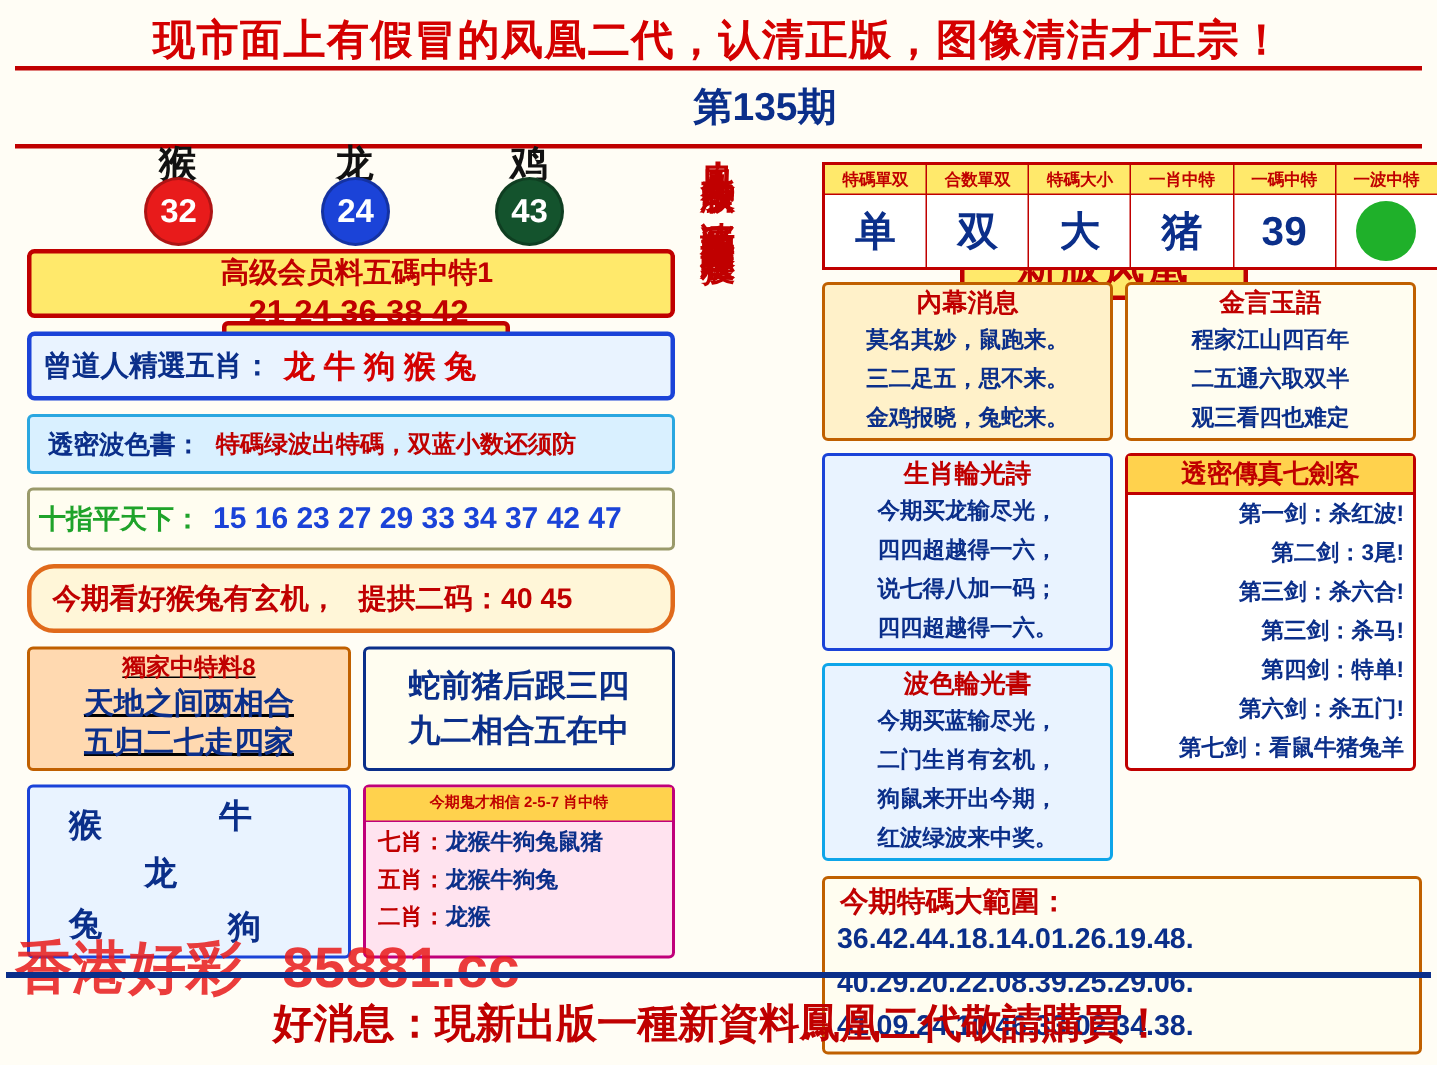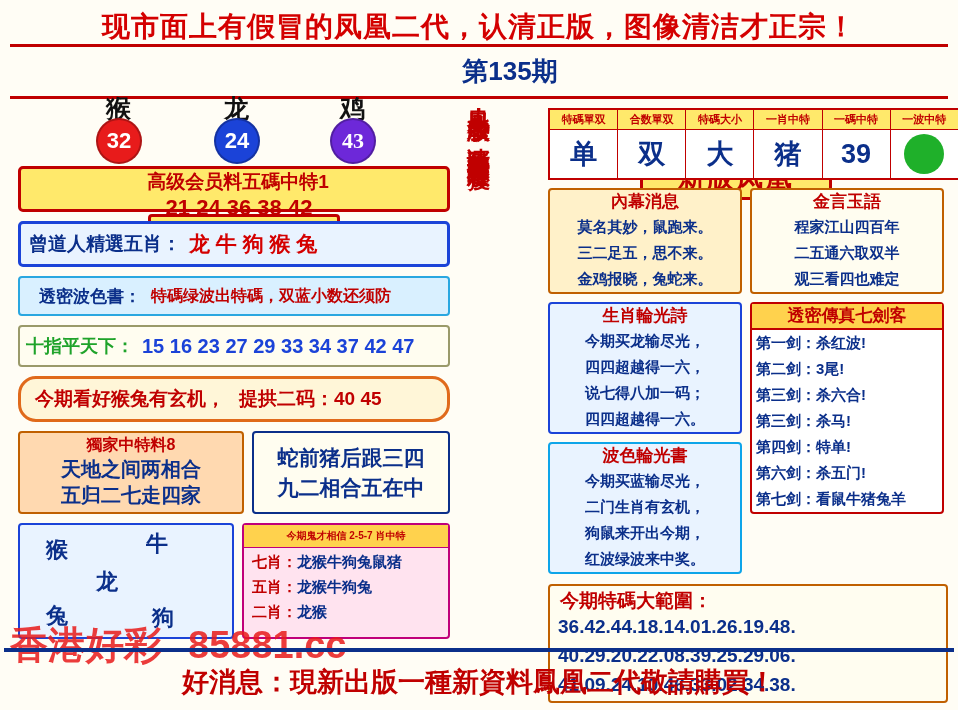--- a/index.html
+++ b/index.html
@@ -42,21 +42,21 @@
   .ball-row{position:absolute;left:20px;top:96px;width:390px;height:62px;}
   .zodiac{position:absolute;top:-4px;font-size:25px;font-weight:bold;color:#111;}
   .ball{
     position:absolute;top:22px;width:42px;height:42px;border-radius:50%;
     display:flex;align-items:center;justify-content:center;
     color:#fff;font-size:22px;font-weight:bold;
     border:2px solid rgba(0,0,0,.25);
   }
   .ball.red{background:#e81b1b;}
   .ball.blue{background:#1b43d8;}
-  .ball.green{background:#6d28d9;font-family:Liberation Serif, serif;}
+  .ball.green{background:#14532d;}
 
   
   .v-slogan{
     position:absolute;left:458px;top:92px;width:40px;height:548px;
     writing-mode:vertical-rl;text-orientation:upright;
     color:#c00000;font-size:23px;font-weight:bold;line-height:38px;
     letter-spacing:2px;
   }
 
   
@@ -71,37 +71,37 @@
   .row2{
     height:40px;background:#e9f3ff;border:3px solid #1b43d8;border-radius:5px;
     display:flex;align-items:center;
   }
   .row2 .tag{color:#0b2f8a;font-size:19px;font-weight:bold;padding-left:8px;white-space:nowrap;}
   .row2 .nums{color:#d40000;font-size:21px;font-weight:bold;padding-left:8px;white-space:nowrap;}
   .row3{
     height:36px;background:#d9f0ff;border:2px solid #2aa7e0;border-radius:4px;
     display:flex;align-items:center;
   }
-  .row3 .tag{color:#0b2f8a;font-size:17px;font-weight:bold;padding-left:19px;white-space:nowrap;}
+  .row3 .tag{color:#0b2f8a;font-size:17px;font-weight:bold;padding-left:12px;white-space:nowrap;}
   .row3 .txt{color:#c00000;font-size:16px;font-weight:bold;padding-left:10px;white-space:nowrap;}
   .row4{
     height:38px;background:#fffdf0;border:2px solid #9a9a6a;border-radius:4px;
     display:flex;align-items:center;
   }
   .row4 .tag{color:#1fa32a;font-size:18px;font-weight:bold;padding-left:6px;white-space:nowrap;}
   .row4 .nums{color:#1b43d8;font-size:20px;font-weight:bold;padding-left:8px;white-space:nowrap;}
   .row5{
     height:40px;background:#fff6d8;border:3px solid #e06a1b;border-radius:18px;
     display:flex;align-items:center;
   }
   .row5 .tag{color:#c00000;font-size:19px;font-weight:bold;padding-left:14px;white-space:nowrap;}
   .row5 .nums{color:#c00000;font-size:19px;font-weight:bold;padding-left:14px;white-space:nowrap;}
 
   .two-col{display:flex;gap:8px;margin-bottom:9px;}
-  .lbox-l{width:214px;background:#ffd9b0;border:2px solid #c06000;border-radius:4px;padding:2px 10px 4px;}
+  .lbox-l{width:214px;background:#ffd9b0;border:2px solid #c06000;border-radius:4px;padding:2px 0 4px;text-decoration:underline;}
   .lbox-l .hdr{color:#c00000;font-size:16px;font-weight:bold;text-align:center;}
   .lbox-l .ln{color:#0b2f8a;font-size:20px;font-weight:bold;text-align:center;line-height:26px;}
   .lbox-r{width:206px;background:#fffdf0;border:2px solid #0b2f8a;border-radius:4px;display:flex;flex-direction:column;justify-content:center;}
   .lbox-r .ln{color:#0b2f8a;font-size:21px;font-weight:bold;text-align:center;line-height:30px;}
 
   .two-col2{display:flex;gap:8px;}
   .animals{
     width:214px;height:112px;background:#e9f3ff;border:2px solid #1b43d8;border-radius:4px;
     position:relative;
   }
@@ -142,21 +142,21 @@
   .c-jade .hd{color:#c00000;}
   .c-jade .bd{color:#0b2f8a;text-align:center;}
   .c-shengxiao{background:#e9f3ff;border:2px solid #1b43d8;}
   .c-shengxiao .hd{color:#c00000;}
   .c-shengxiao .bd{color:#0b2f8a;text-align:center;}
   .c-bose{background:#e9f3ff;border:2px solid #0ea5e9;}
   .c-bose .hd{color:#c00000;}
   .c-bose .bd{color:#0b2f8a;text-align:center;}
   .c-seven{background:#fff;border:2px solid #c00000;}
   .c-seven .hd{background:#ffd24d;color:#c00000;border-bottom:2px solid #c00000;}
-  .c-seven .bd{color:#0b2f8a;text-align:left;padding-left:4px;}
+  .c-seven .bd{color:#0b2f8a;text-align:right;padding-left:4px;}
 
   .c-range{
     margin-top:2px;width:396px;background:#fffdf0;border:2px solid #c06000;border-radius:4px;
   }
   .c-range .hd{color:#c00000;font-size:19px;font-weight:bold;padding:2px 0 0 10px;}
   .c-range .bd{color:#0b2f8a;font-size:19px;font-weight:bold;line-height:26px;padding:0 0 3px 8px;white-space:nowrap;}
 
   
   .wm{
     position:absolute;left:10px;top:620px;width:700px;height:50px;

